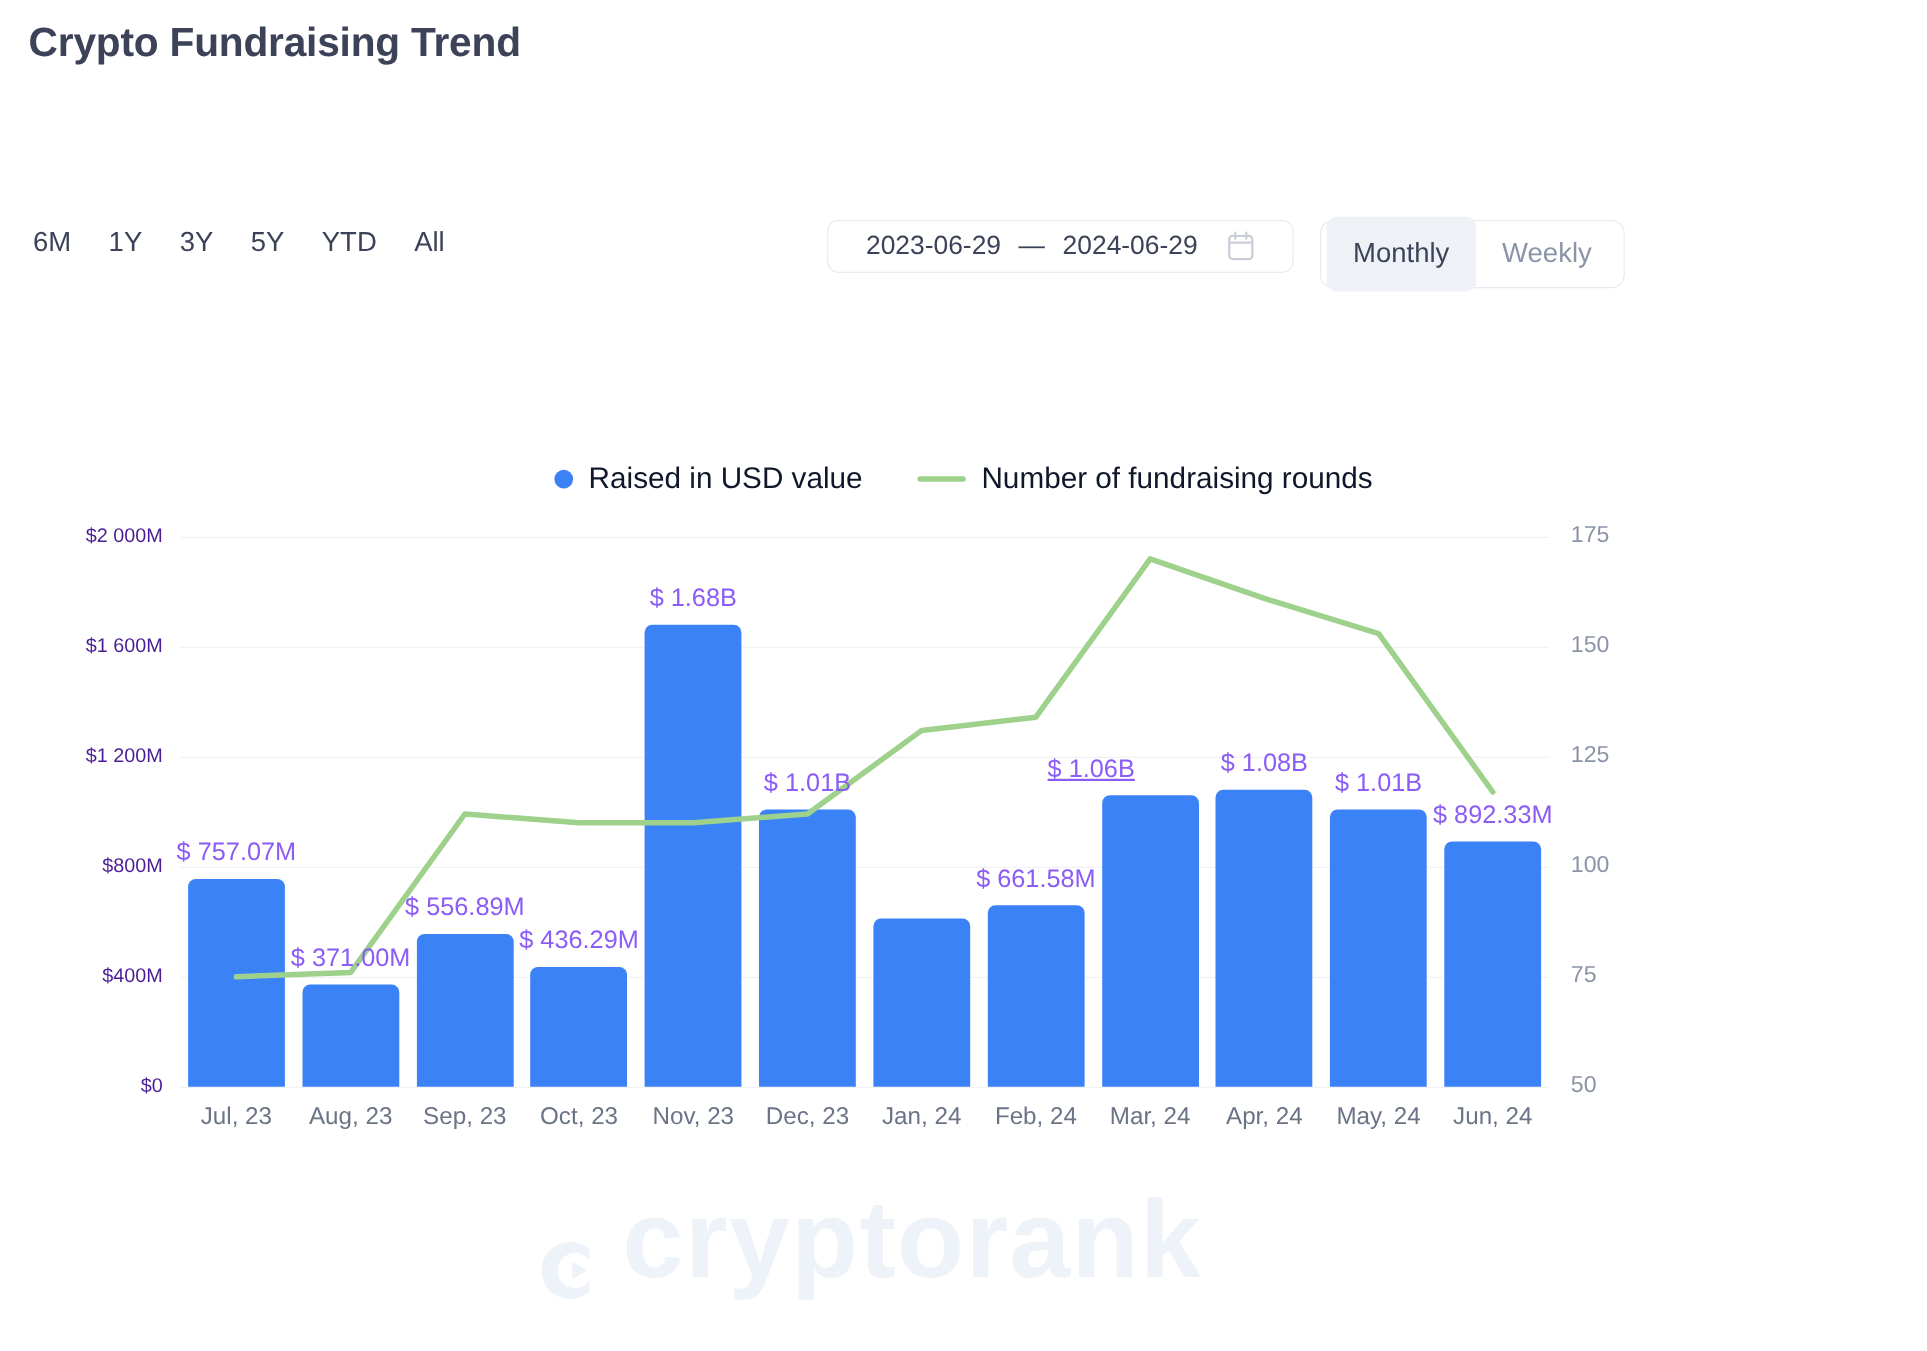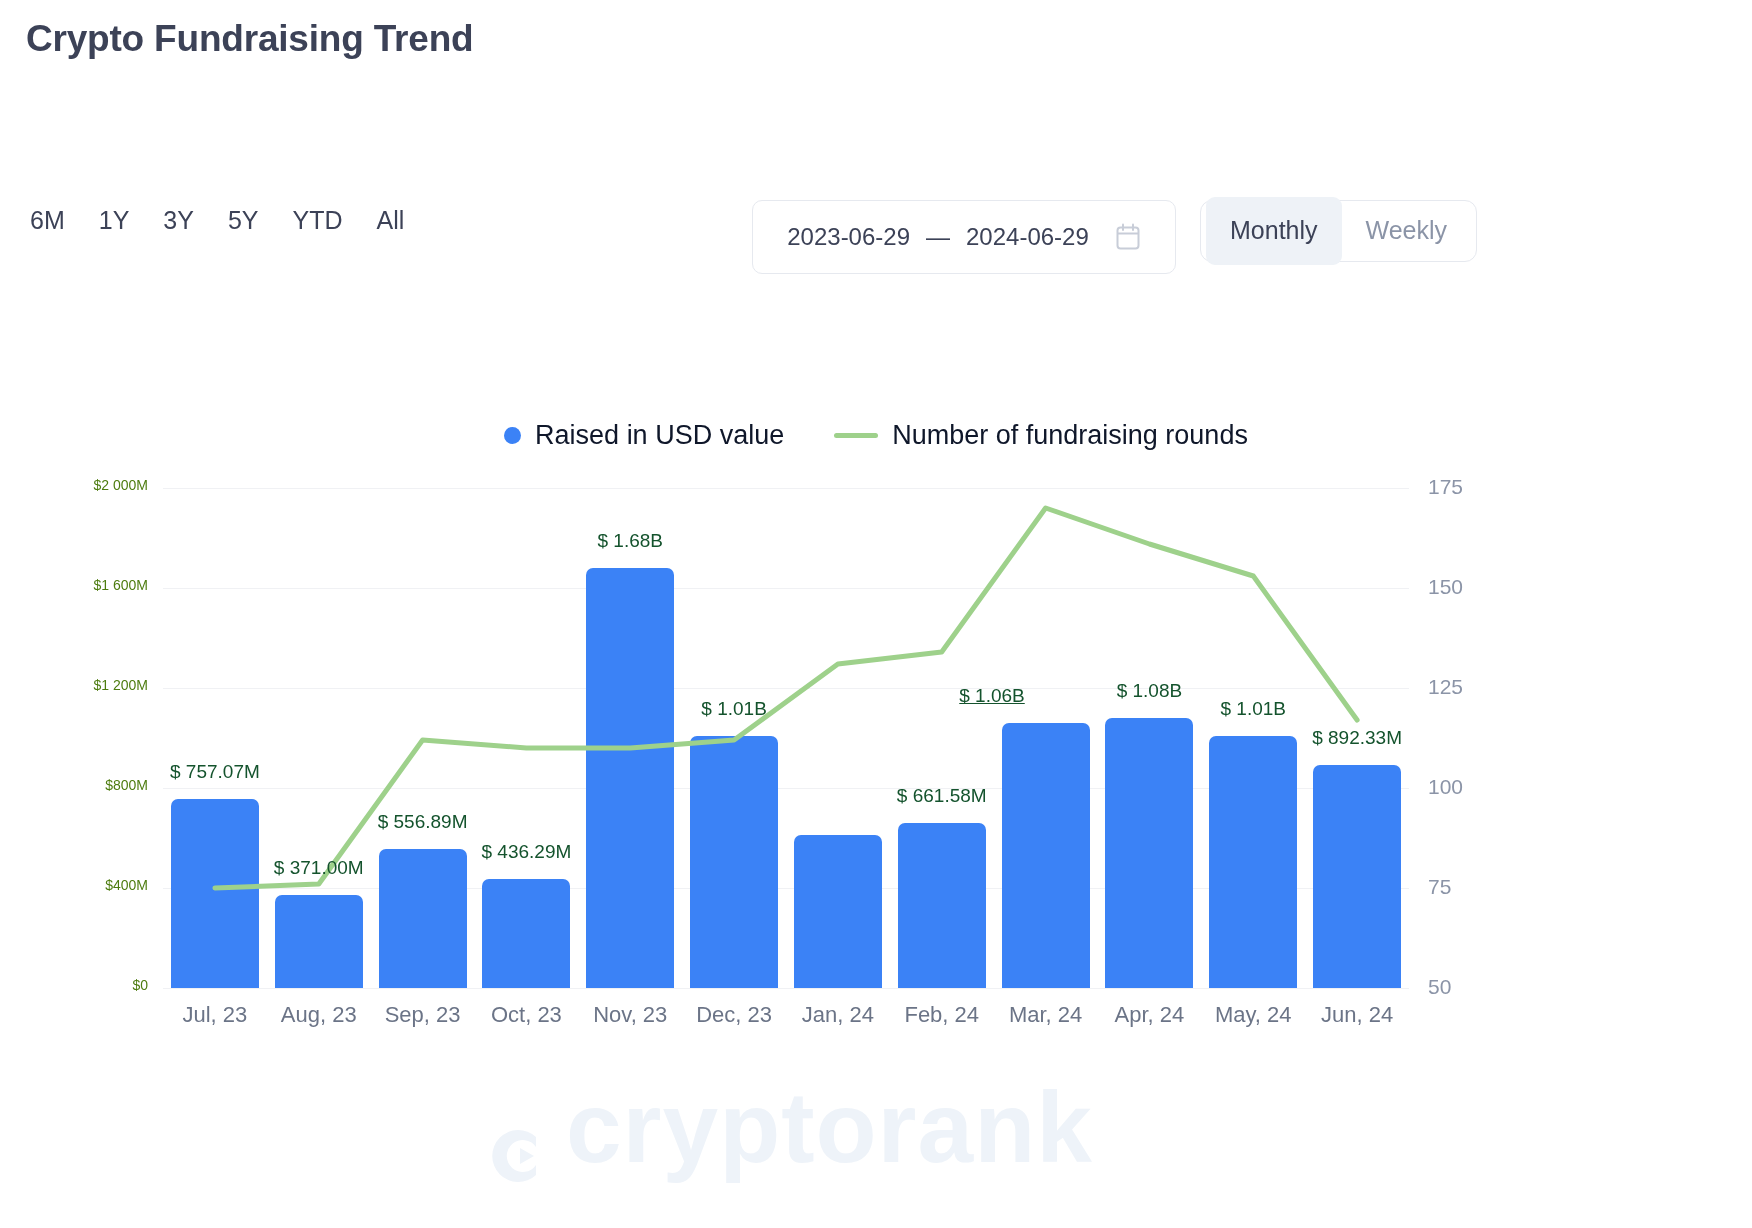--- a/index.html
+++ b/index.html
@@ -32,21 +32,21 @@
   }
   .range-btn {
     font-size: 25px; color: #3c4257; cursor: pointer;
     background: none; border: none; padding: 0;
     font-family: "Liberation Sans", sans-serif;
     line-height: 1;
   }
 
   .daterange {
     position: absolute; left: 752px; top: 0px;
-    width: 424px; height: 74px;
+    width: 424px; height: 48px;
     border: 1.5px solid #e6e9ef; border-radius: 10px;
     display: flex; align-items: center; justify-content: center;
     gap: 26px; background: #fff; cursor: pointer;
   }
   .daterange .dates {
     font-size: 24px; color: #3c4257; white-space: nowrap;
     display: flex; align-items: center; gap: 16px;
   }
   .dash { color: #3c4257; }
   .cal-icon { width: 26px; height: 28px; flex: 0 0 auto; }
@@ -87,38 +87,38 @@
   .wm-logo {
     display: inline-block; width: 70px; height: 70px;
     position: relative; top: 6px;
   }
 
   .gridline {
     position: absolute; left: 0; width: 1246px; height: 1px;
     background: #f0f1f4;
   }
   .ylabel-left {
-    position: absolute; right: 1604px; font-size: 14px; color: #4d7c0f;
+    position: absolute; right: 1604px; font-size: 18px; color: #4c1d95;
     white-space: nowrap; text-align: right;
   }
   .ylabel-right {
     position: absolute; left: 1428px; font-size: 21px; color: #8b94a7;
     white-space: nowrap;
   }
 
   .bars { position: absolute; left: 163px; top: 18px; width: 1246px; height: 500px; }
   .bar-slot {
     position: absolute; bottom: 0; top: 0;
   }
   .bar {
     position: absolute; bottom: 0; left: 0; right: 0;
     background: #3b82f6; border-radius: 7px 7px 0 0;
   }
   .bar-label {
-    position: absolute; font-size: 19px; color: #14532d;
+    position: absolute; font-size: 23px; color: #8b5cf6;
     white-space: nowrap; text-align: center;
   }
   .xlabel {
     position: absolute; top: 532px; font-size: 22px; color: #6b7487;
     text-align: center; white-space: nowrap;
   }
   .line-svg { position: absolute; left: 163px; top: 18px; }
 </style>
 </head>
 <body>

